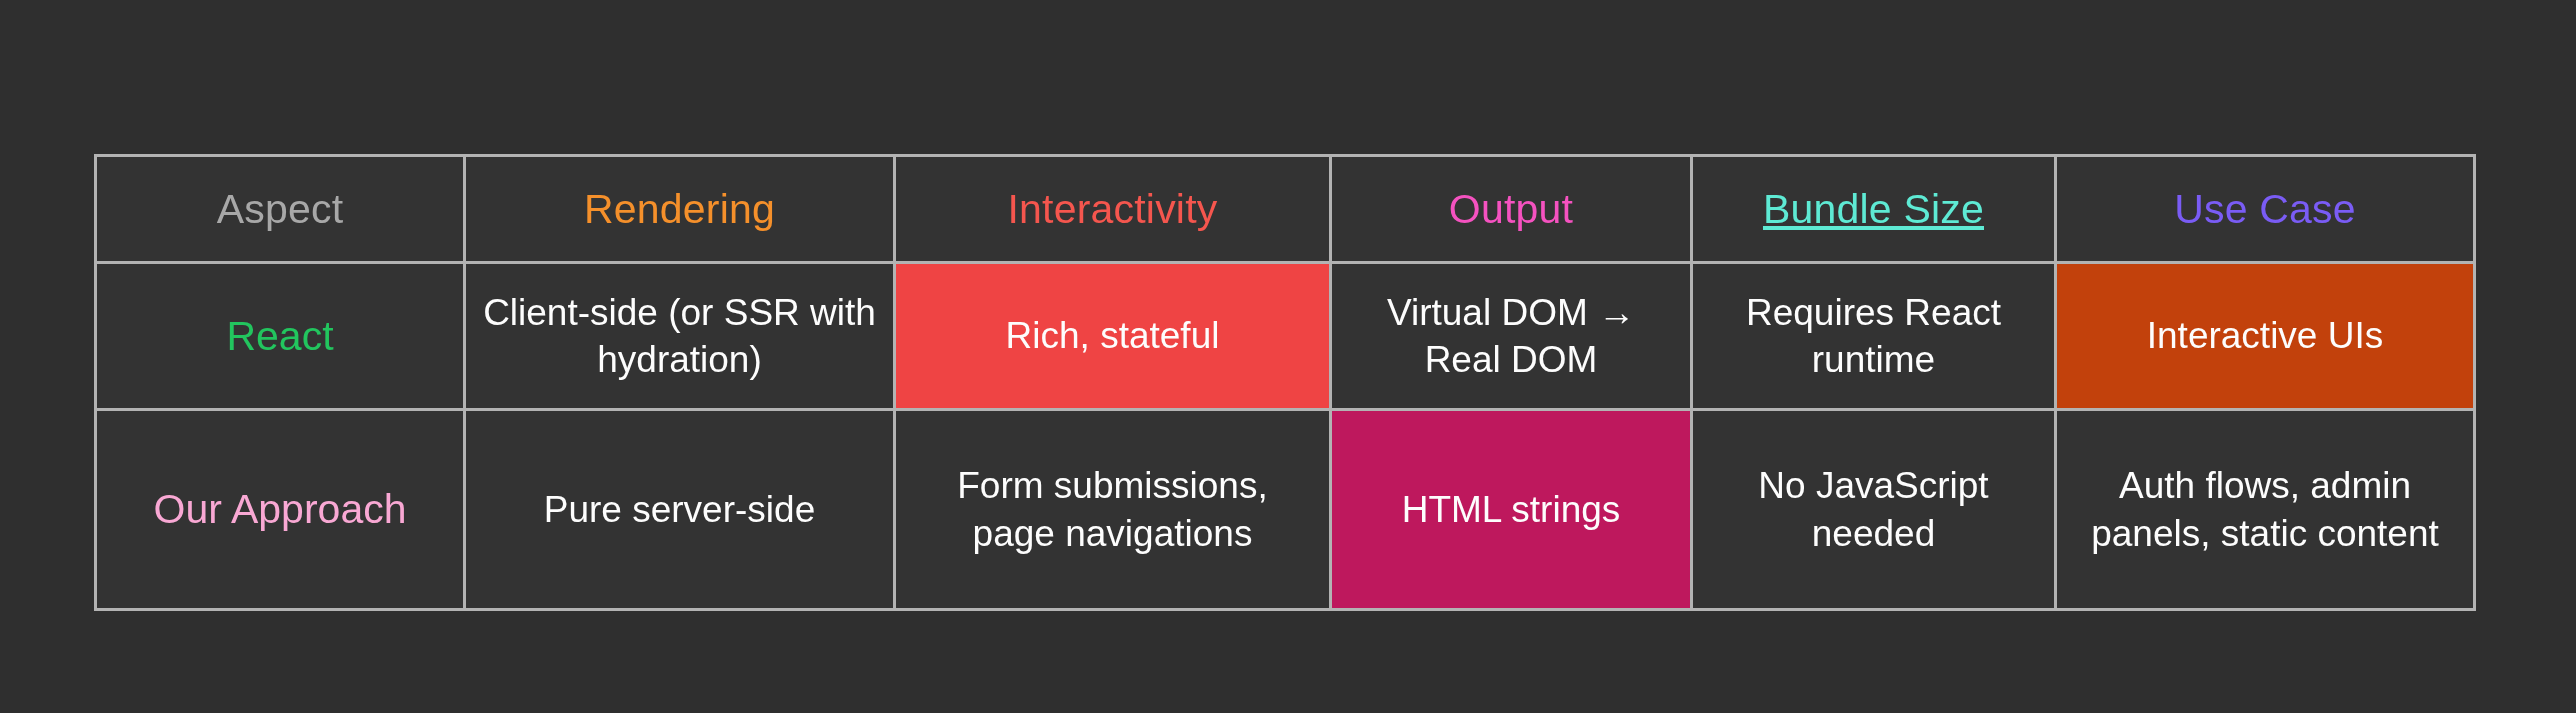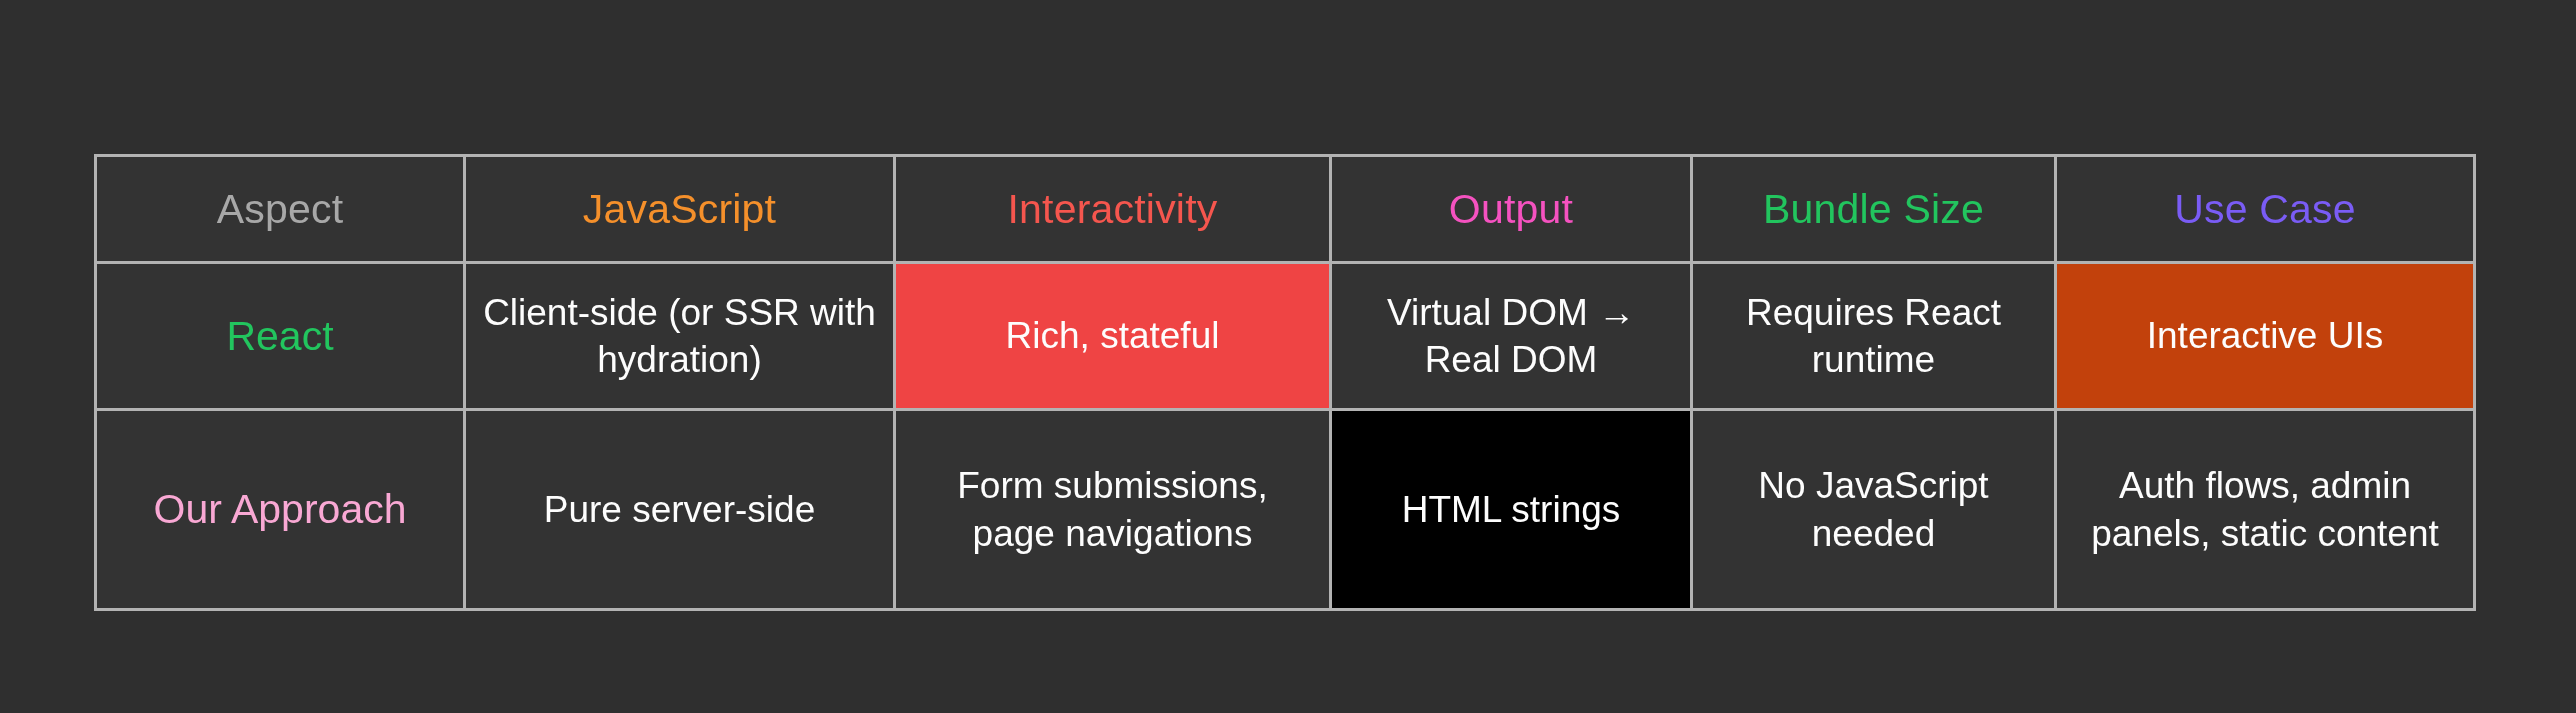--- a/index.html
+++ b/index.html
@@ -95,51 +95,51 @@
         <col class="col-bundle">
         <col class="col-usecase">
       </colgroup>
 
       <thead>
         <tr>
           <th class="hdr" style="background: rgb(51, 51, 51); border-color: rgb(179, 179, 179);">
             <span style="color: rgb(168, 168, 168);">Aspect</span>
           </th>
           <th class="hdr" style="background: rgb(51, 51, 51); border-color: rgb(179, 179, 179);">
-            <span style="color: rgb(245, 144, 43);">JavaScript</span>
+            <span style="color: rgb(245, 144, 43);">Rendering</span>
           </th>
           <th class="hdr" style="background: rgb(51, 51, 51); border-color: rgb(179, 179, 179);">
             <span style="color: rgb(245, 86, 78);">Interactivity</span>
           </th>
           <th class="hdr" style="background: rgb(51, 51, 51); border-color: rgb(179, 179, 179);">
             <span style="color: rgb(245, 82, 192);">Output</span>
           </th>
           <th class="hdr" style="background: rgb(51, 51, 51); border-color: rgb(179, 179, 179);">
-            <span style="color: #22c55e;">Bundle Size</span>
+            <span style="color: #5eead4; text-decoration: underline;">Bundle Size</span>
           </th>
           <th class="hdr" style="background: rgb(51, 51, 51); border-color: rgb(179, 179, 179);">
             <span style="color: rgb(122, 92, 245);">Use Case</span>
           </th>
         </tr>
       </thead>
 
       <tbody>
         <tr class="row-react">
           <td class="rowlabel" style="background: rgb(51, 51, 51); border-color: rgb(179, 179, 179); color: #22c55e;">React</td>
           <td class="cellbody" style="background: rgb(51, 51, 51); border-color: rgb(179, 179, 179); color: rgb(253, 253, 253);">Client-side (or SSR with hydration)</td>
           <td class="cellbody" style="background: #ef4444; border-color: rgb(179, 179, 179); color: rgb(253, 253, 253);">Rich, stateful</td>
           <td class="cellbody" style="background: rgb(51, 51, 51); border-color: rgb(179, 179, 179); color: rgb(253, 253, 253);">Virtual DOM → Real DOM</td>
           <td class="cellbody" style="background: rgb(51, 51, 51); border-color: rgb(179, 179, 179); color: rgb(253, 253, 253);">Requires React runtime</td>
           <td class="cellbody" style="background: #c2410c; border-color: rgb(179, 179, 179); color: rgb(253, 253, 253);">Interactive UIs</td>
         </tr>
         <tr class="row-ours">
           <td class="rowlabel" style="background: rgb(51, 51, 51); border-color: rgb(179, 179, 179); color: #f9a8d4;">Our Approach</td>
           <td class="cellbody" style="background: rgb(51, 51, 51); border-color: rgb(179, 179, 179); color: rgb(253, 253, 253);">Pure server-side</td>
           <td class="cellbody" style="background: rgb(51, 51, 51); border-color: rgb(179, 179, 179); color: rgb(253, 253, 253);">Form submissions, page navigations</td>
-          <td class="cellbody" style="background: #000000; border-color: rgb(179, 179, 179); color: rgb(253, 253, 253);">HTML strings</td>
+          <td class="cellbody" style="background: #be185d; border-color: rgb(179, 179, 179); color: rgb(253, 253, 253);">HTML strings</td>
           <td class="cellbody" style="background: rgb(51, 51, 51); border-color: rgb(179, 179, 179); color: rgb(253, 253, 253);">No JavaScript needed</td>
           <td class="cellbody" style="background: rgb(51, 51, 51); border-color: rgb(179, 179, 179); color: rgb(253, 253, 253);">Auth flows, admin panels, static content</td>
         </tr>
       </tbody>
     </table>
   </div>
 
 </div>
 
 

